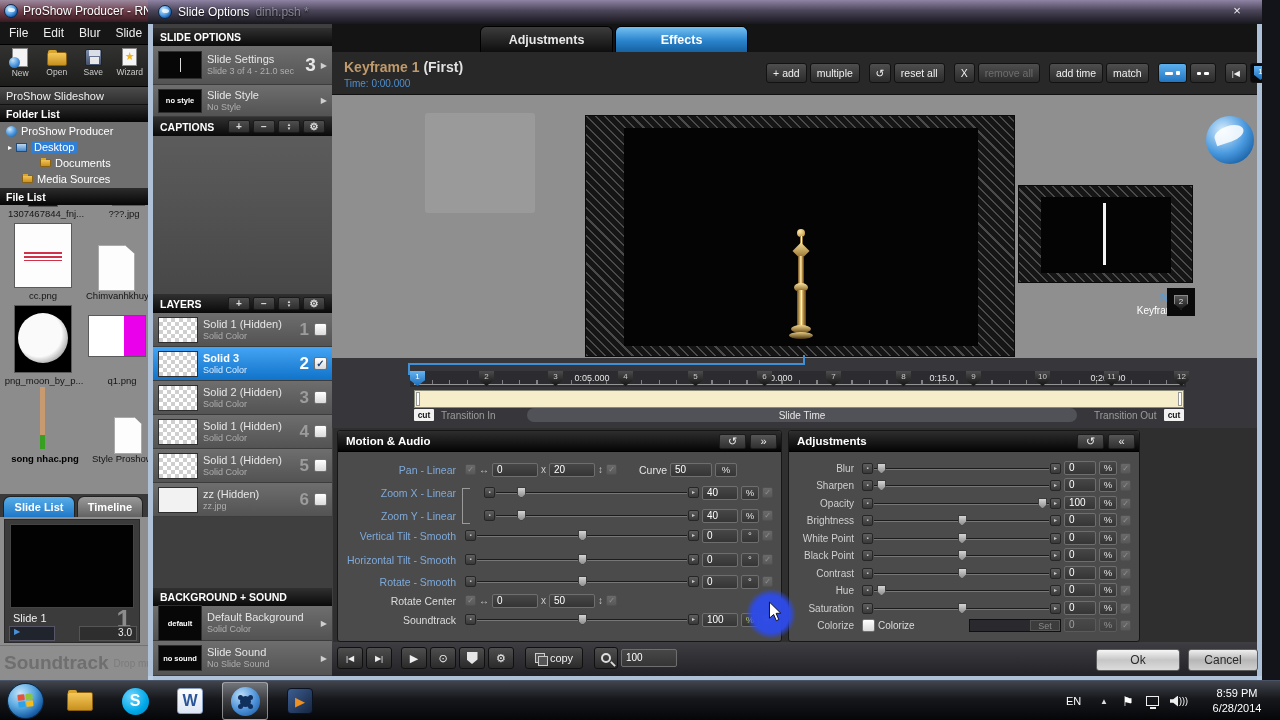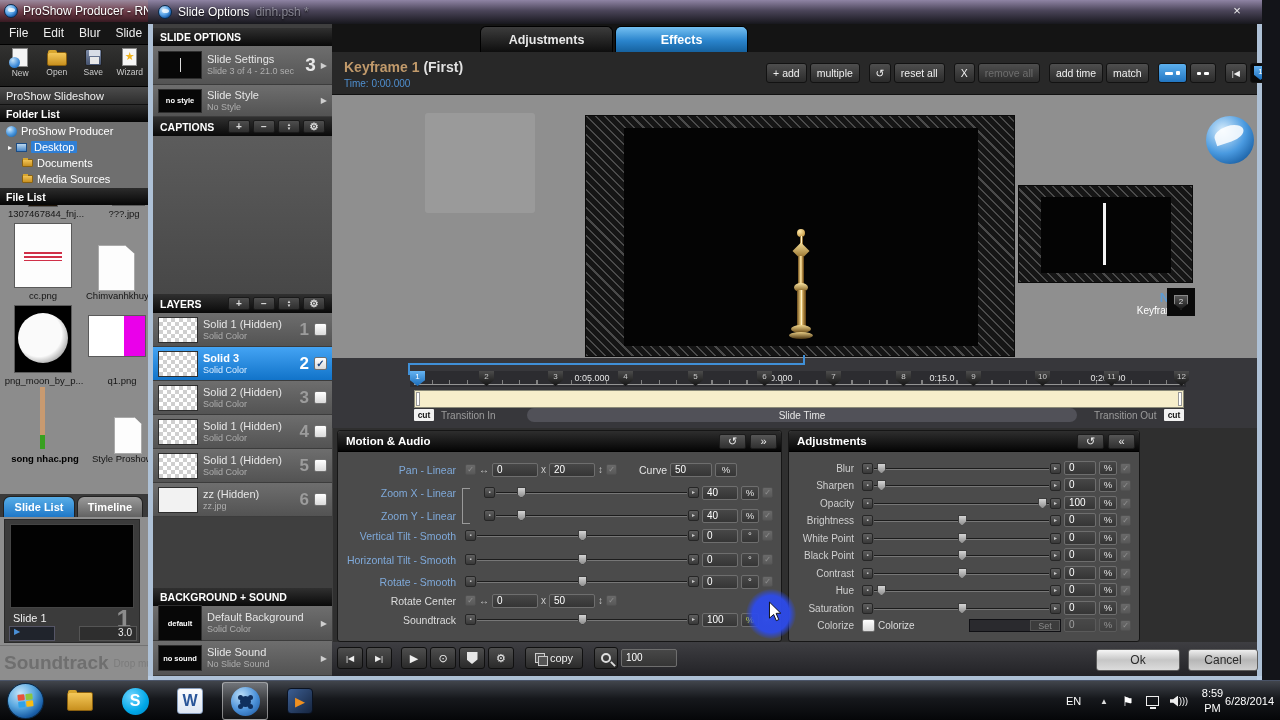--- a/index.html
+++ b/index.html
@@ -215,21 +215,21 @@
     <div class="tree">
       <div class="trow">
         <span class="mini-swirl"></span>
         <span>ProShow Producer</span>
       </div>
       <div class="trow" style="padding-left:8px">
         <span style="font-size:8px">▸</span>
         <span class="mini-desk"></span>
         <span class="sel">Desktop</span>
       </div>
-      <div class="trow" style="padding-left:22px">
+      <div class="trow" style="padding-left:40px">
         <span class="mini-folder"></span>
         <span>Documents</span>
       </div>
       <div class="trow" style="padding-left:22px">
         <span class="mini-folder"></span>
         <span>Media Sources</span>
       </div>
     </div>
     <div class="mw-sec" style="top:188px">File List</div>
     <div class="filegrid">
@@ -817,18 +817,18 @@
     <div class="tray" style="left:1066px">EN</div>
     <div class="tray" style="left:1100px;font-size:8px;color:#ddd">▲</div>
     <div class="tray" style="left:1122px;font-size:13px">⚑</div>
     <div class="tray" style="left:1146px">
         <span class="net"></span>
       </div>
     <div class="tray" style="left:1170px">
         <span class="spk"></span>
         <span style="font-size:9px;margin-left:1px">)))</span>
       </div>
-    <div class="tray" style="left:1200px;width:74px;justify-content:center;line-height:15px;text-align:center;display:flex">
+    <div class="tray" style="left:1200px;width:74px;flex-direction:column;justify-content:center;line-height:15px;text-align:center;display:flex">
       <span>8:59 PM</span>
       <span>6/28/2014</span>
     </div>
   </div>
 </div>
 
 </body></html>

